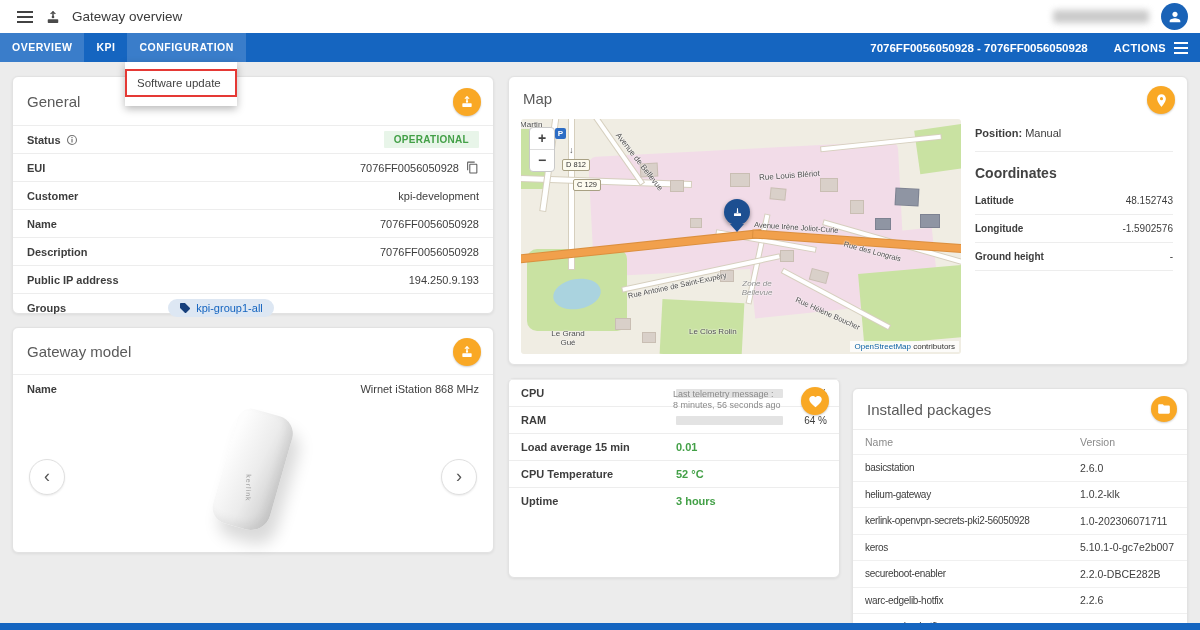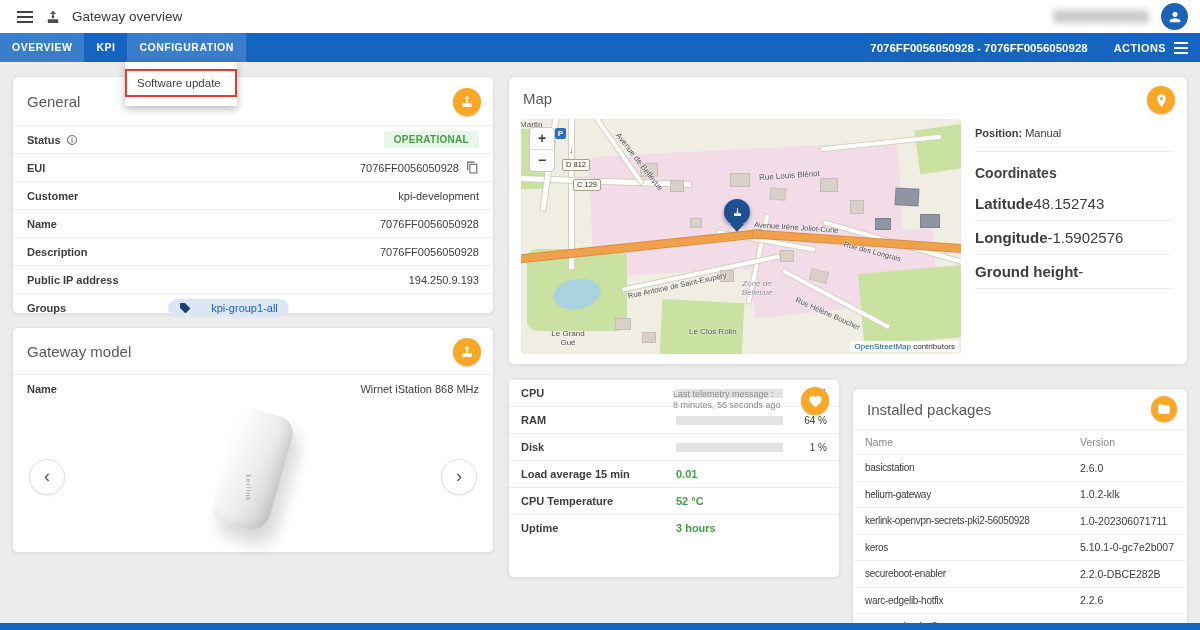--- a/index.html
+++ b/index.html
@@ -37,21 +37,21 @@
   .card-head{display:flex;align-items:center;padding:0 14px}
   .card-title{font-size:15px;color:#5a5a5a}
   .icon-badge{position:absolute;width:28px;height:28px;border-radius:50%;background:#f9a825;
     display:flex;align-items:center;justify-content:center;box-shadow:0 1px 2px rgba(0,0,0,.2)}
   .kv{display:flex;align-items:center;justify-content:space-between;height:27px;padding:0 14px;
     border-top:1px solid #ededed;font-size:11px;color:#3d3d3d}
   .kv .k{font-weight:bold;display:flex;align-items:center;gap:5px}
   .badge{background:#e8f5e9;color:#43a047;font-weight:bold;font-size:10px;padding:3px 10px;
     border-radius:1px;letter-spacing:.3px}
   .with-copy{display:flex;align-items:center;gap:7px}
-  .chip{display:inline-flex;align-items:center;gap:20px;background:#dde7f3;color:#1565c0;
+  .chip{display:inline-flex;align-items:center;gap:5px;background:#dde7f3;color:#1565c0;
     font-size:11px;padding:3px 11px;border-radius:12px;margin-left:102px;margin-right:auto}
   
   .carousel{position:absolute;left:0;right:0;top:73px;bottom:0}
   .nav-btn{position:absolute;top:50%;transform:translateY(-50%);width:34px;height:34px;border-radius:50%;
     background:#fff;border:1px solid #e0e0e0;color:#555;font-size:18px;display:flex;align-items:center;
     justify-content:center;box-shadow:0 1px 2px rgba(0,0,0,.08)}
   .device{position:absolute;left:50%;top:46%;transform:translate(-50%,-50%) rotate(16deg);
     width:58px;height:118px;border-radius:14px 18px 20px 16px;
     background:linear-gradient(100deg,#fdfdfd 10%,#ececec 55%,#cfcfcf 95%);
     box-shadow:10px 12px 16px rgba(0,0,0,.15), inset -6px -4px 10px rgba(0,0,0,.06)}
@@ -82,21 +82,21 @@
     box-shadow:0 2px 4px rgba(0,0,0,.4);display:flex;align-items:center;justify-content:center;z-index:3}
   .marker::after{content:"";position:absolute;left:50%;bottom:-7px;transform:translateX(-50%);
     border:7px solid transparent;border-top:8px solid #1d4f91;border-bottom:0}
   .attr{position:absolute;right:2px;bottom:2px;font-size:8px;background:rgba(255,255,255,.78);
     padding:1px 4px;color:#333;z-index:4}
   .attr a{color:#0b62a4;text-decoration:none}
   .panel{position:absolute;left:466px;top:42px;right:14px;bottom:12px}
   .pos-row{font-size:11px;color:#3d3d3d;padding:8px 0 12px;border-bottom:1px solid #ededed}
   .pos-row .k{font-weight:bold}
   .coords-title{font-size:14px;font-weight:bold;color:#424242;margin:13px 0 6px}
-  .kv2{display:flex;align-items:center;font-size:15px;color:#3d3d3d;
+  .kv2{display:flex;justify-content:space-between;align-items:center;font-size:10px;color:#3d3d3d;
     padding:8px 0;border-bottom:1px solid #ededed}
   .kv2 .k{font-weight:bold}
   
   .telemetry{position:absolute;left:164px;top:10px;width:132px;font-size:9px;color:#8a8a8a;line-height:11px}
   .hrow{display:flex;align-items:center;height:26px;padding:0 12px;border-top:1px solid #ededed;
     font-size:11px;color:#3d3d3d}
   .hrow .k{font-weight:bold;flex:0 0 155px}
   .track{flex:1;height:9px;background:#e3e3e3;border-radius:1px;overflow:hidden;margin-right:10px}
   .fill{height:100%;background:#43a047}
   .pct{width:34px;text-align:right;font-size:10px}
@@ -365,25 +365,20 @@
     <span class="k" data-interactable="false">CPU</span>
     <span class="track" data-interactable="false"><span class="fill" style="width: 2%;"></span></span>
     <span class="pct" data-interactable="false">2 %</span>
   </div>
   <div class="hrow" data-interactable="false">
     <span class="k" data-interactable="false">RAM</span>
     <span class="track" data-interactable="false"><span class="fill" style="width: 64%;"></span></span>
     <span class="pct" data-interactable="false">64 %</span>
   </div>
   <div class="hrow" data-interactable="false">
-    <span class="k" data-interactable="false">Disk</span>
-    <span class="track" data-interactable="false"><span class="fill" style="width: 1%;"></span></span>
-    <span class="pct" data-interactable="false">1 %</span>
-  </div>
-  <div class="hrow" data-interactable="false">
     <span class="k" data-interactable="false">Load average 15 min</span>
     <span class="hval" data-interactable="false">0.01</span>
   </div>
   <div class="hrow" data-interactable="false">
     <span class="k" data-interactable="false">CPU Temperature</span>
     <span class="hval" data-interactable="false">52 °C</span>
   </div>
   <div class="hrow" data-interactable="false">
     <span class="k" data-interactable="false">Uptime</span>
     <span class="hval" data-interactable="false">3 hours</span>

